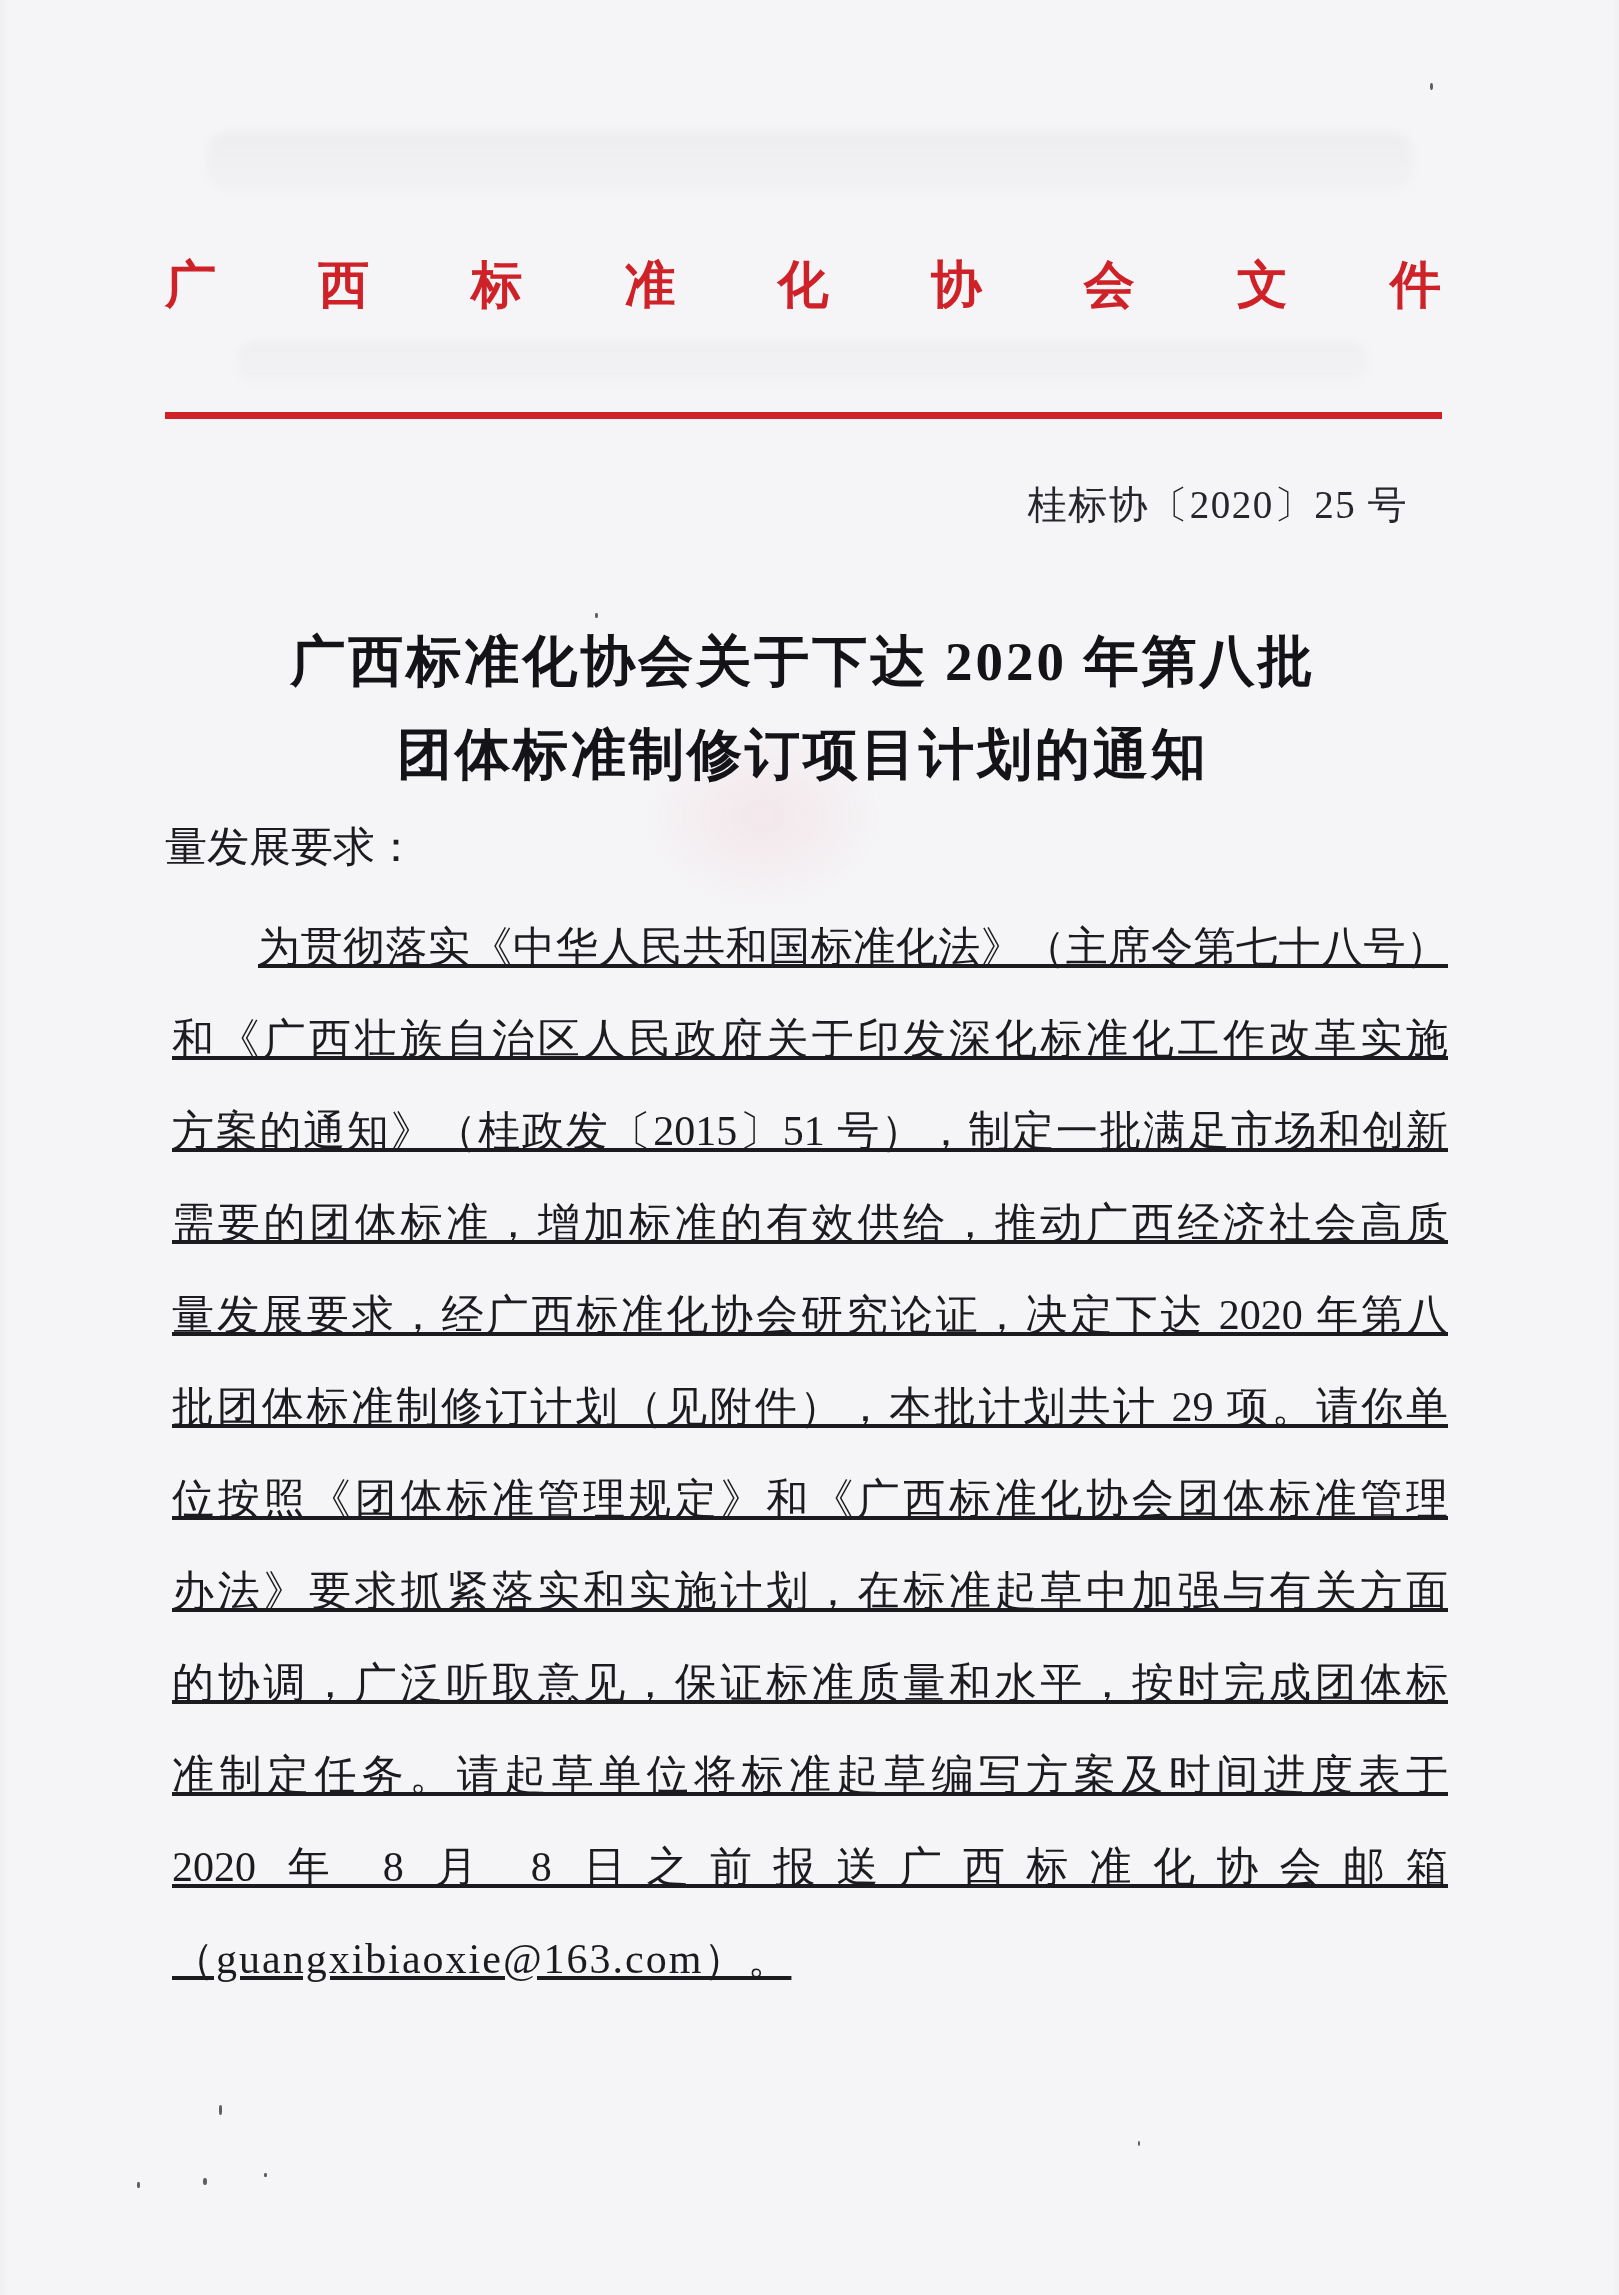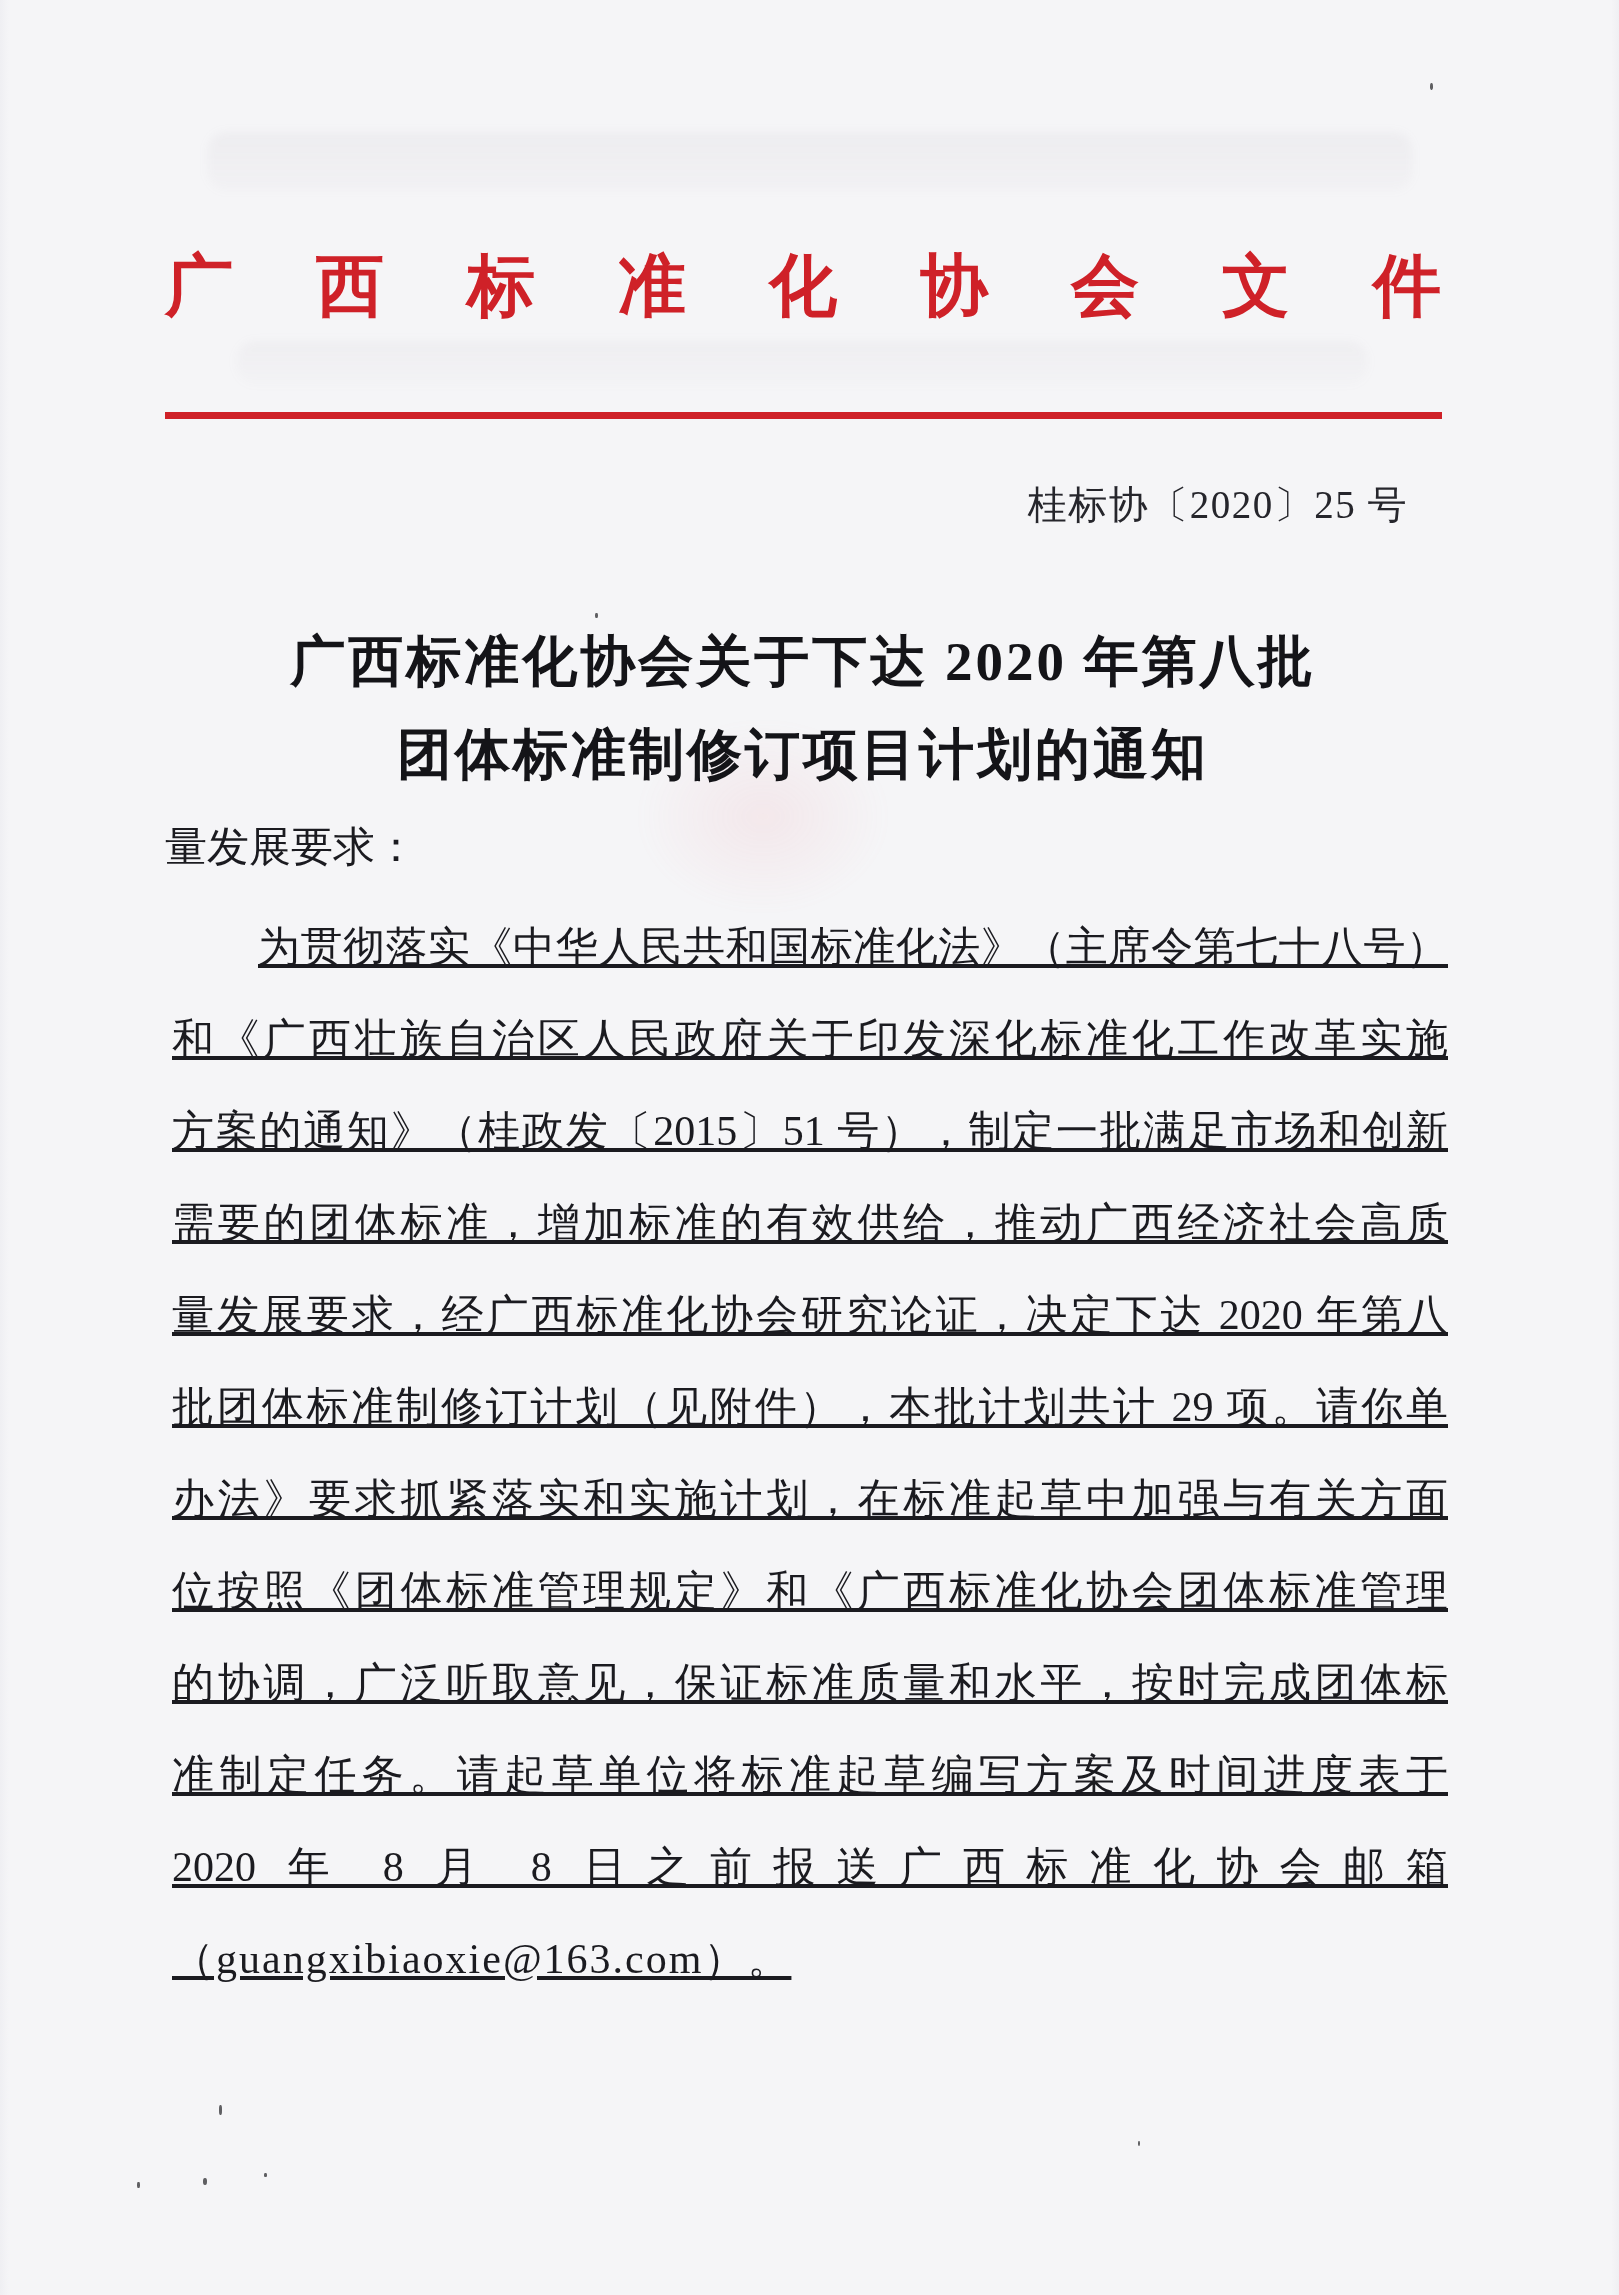--- a/index.html
+++ b/index.html
@@ -22,21 +22,21 @@
   }
 
   
   .org-header {
     position: absolute;
     top: 232px;
     left: 165px;
     width: 1276px;
     font-family: "Liberation Sans", sans-serif;
     font-weight: bold;
-    font-size: 68px;
+    font-size: 51px;
     line-height: 106px;
     color: #cf2128;
     text-align: justify;
     text-align-last: justify;
     text-justify: inter-ideograph;
     letter-spacing: 0;
     white-space: nowrap;
   }
   .rule-red {
     position: absolute;
@@ -166,22 +166,22 @@
 
   <div class="salutation">量发展要求：</div>
 
   <div class="body-paragraph">
       <div class="body-line">为贯彻落实《中华人民共和国标准化法》（主席令第七十八号）</div>
       <div class="body-line">和《广西壮族自治区人民政府关于印发深化标准化工作改革实施</div>
       <div class="body-line">方案的通知》（桂政发〔2015〕51 号），制定一批满足市场和创新</div>
       <div class="body-line">需要的团体标准，增加标准的有效供给，推动广西经济社会高质</div>
       <div class="body-line">量发展要求，经广西标准化协会研究论证，决定下达 2020 年第八</div>
       <div class="body-line">批团体标准制修订计划（见附件），本批计划共计 29 项。请你单</div>
+      <div class="body-line">位按照《团体标准管理规定》和《广西标准化协会团体标准管理</div>
       <div class="body-line">办法》要求抓紧落实和实施计划，在标准起草中加强与有关方面</div>
-      <div class="body-line">位按照《团体标准管理规定》和《广西标准化协会团体标准管理</div>
       <div class="body-line">的协调，广泛听取意见，保证标准质量和水平，按时完成团体标</div>
       <div class="body-line">准制定任务。请起草单位将标准起草编写方案及时间进度表于</div>
       <div class="body-line">2020 年 8 月 8 日之前报送广西标准化协会邮箱</div>
       <div class="body-line">（guangxibiaoxie@163.com）。</div>
     </div>
 
 </div>
 
 
 </body></html>

